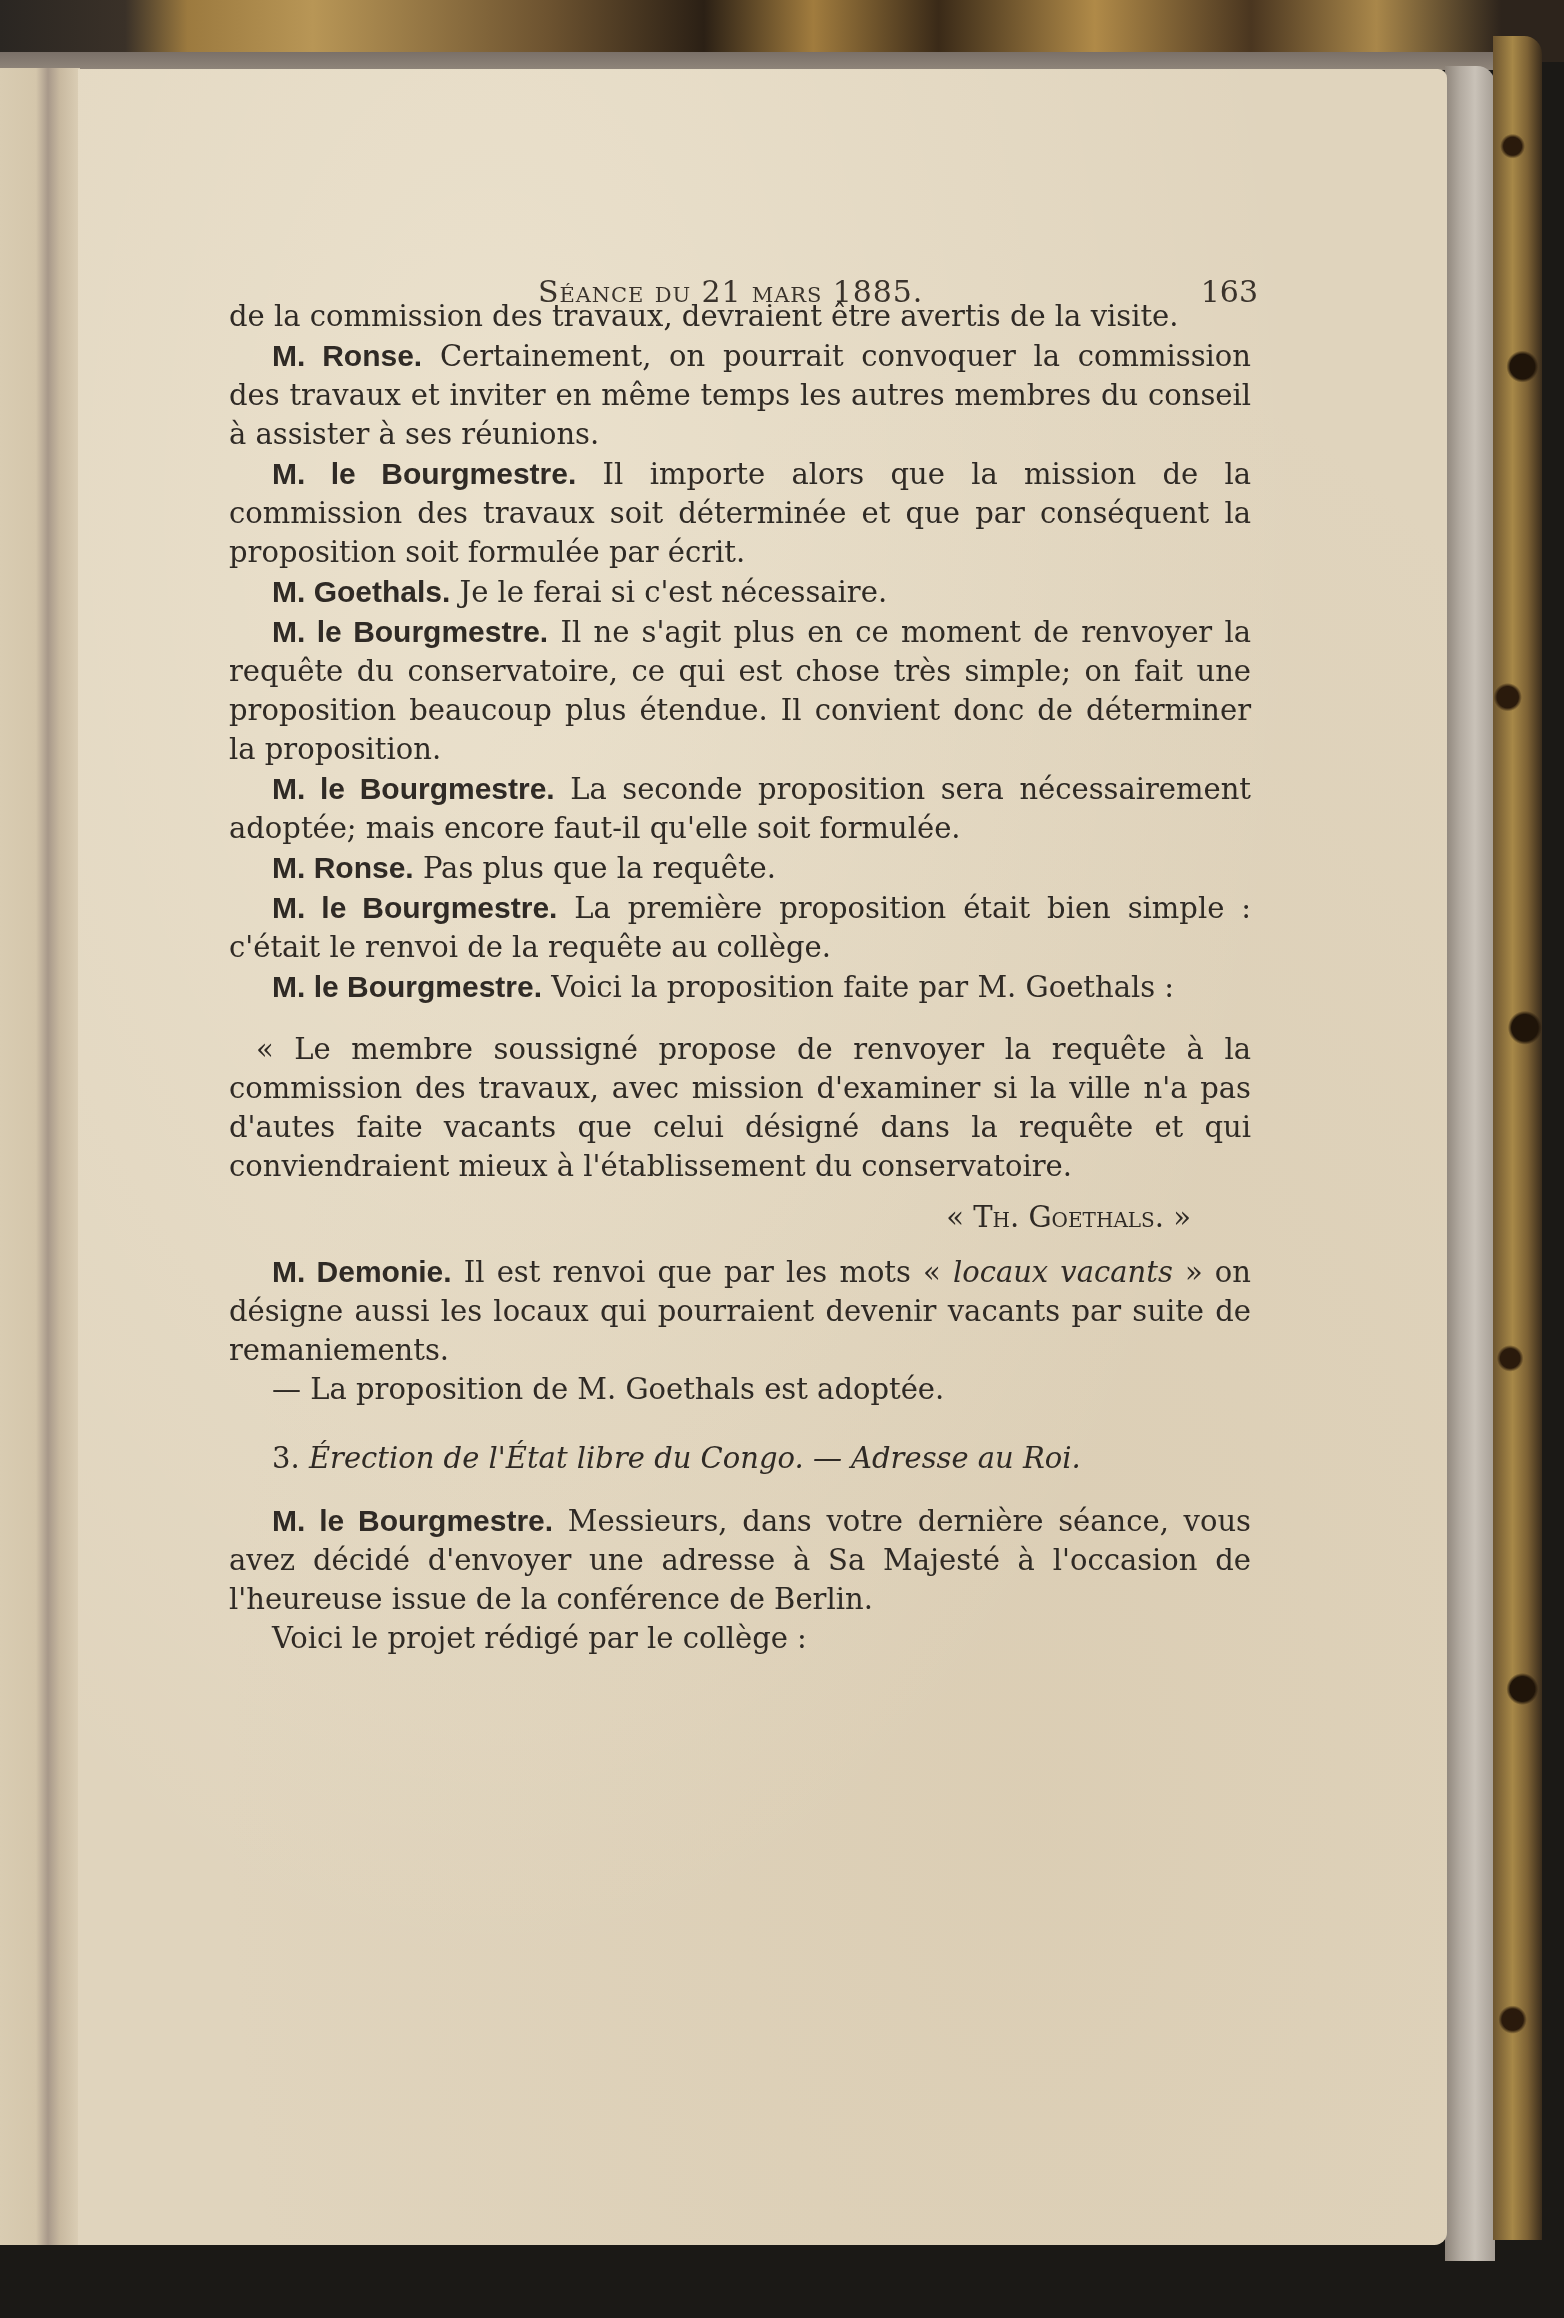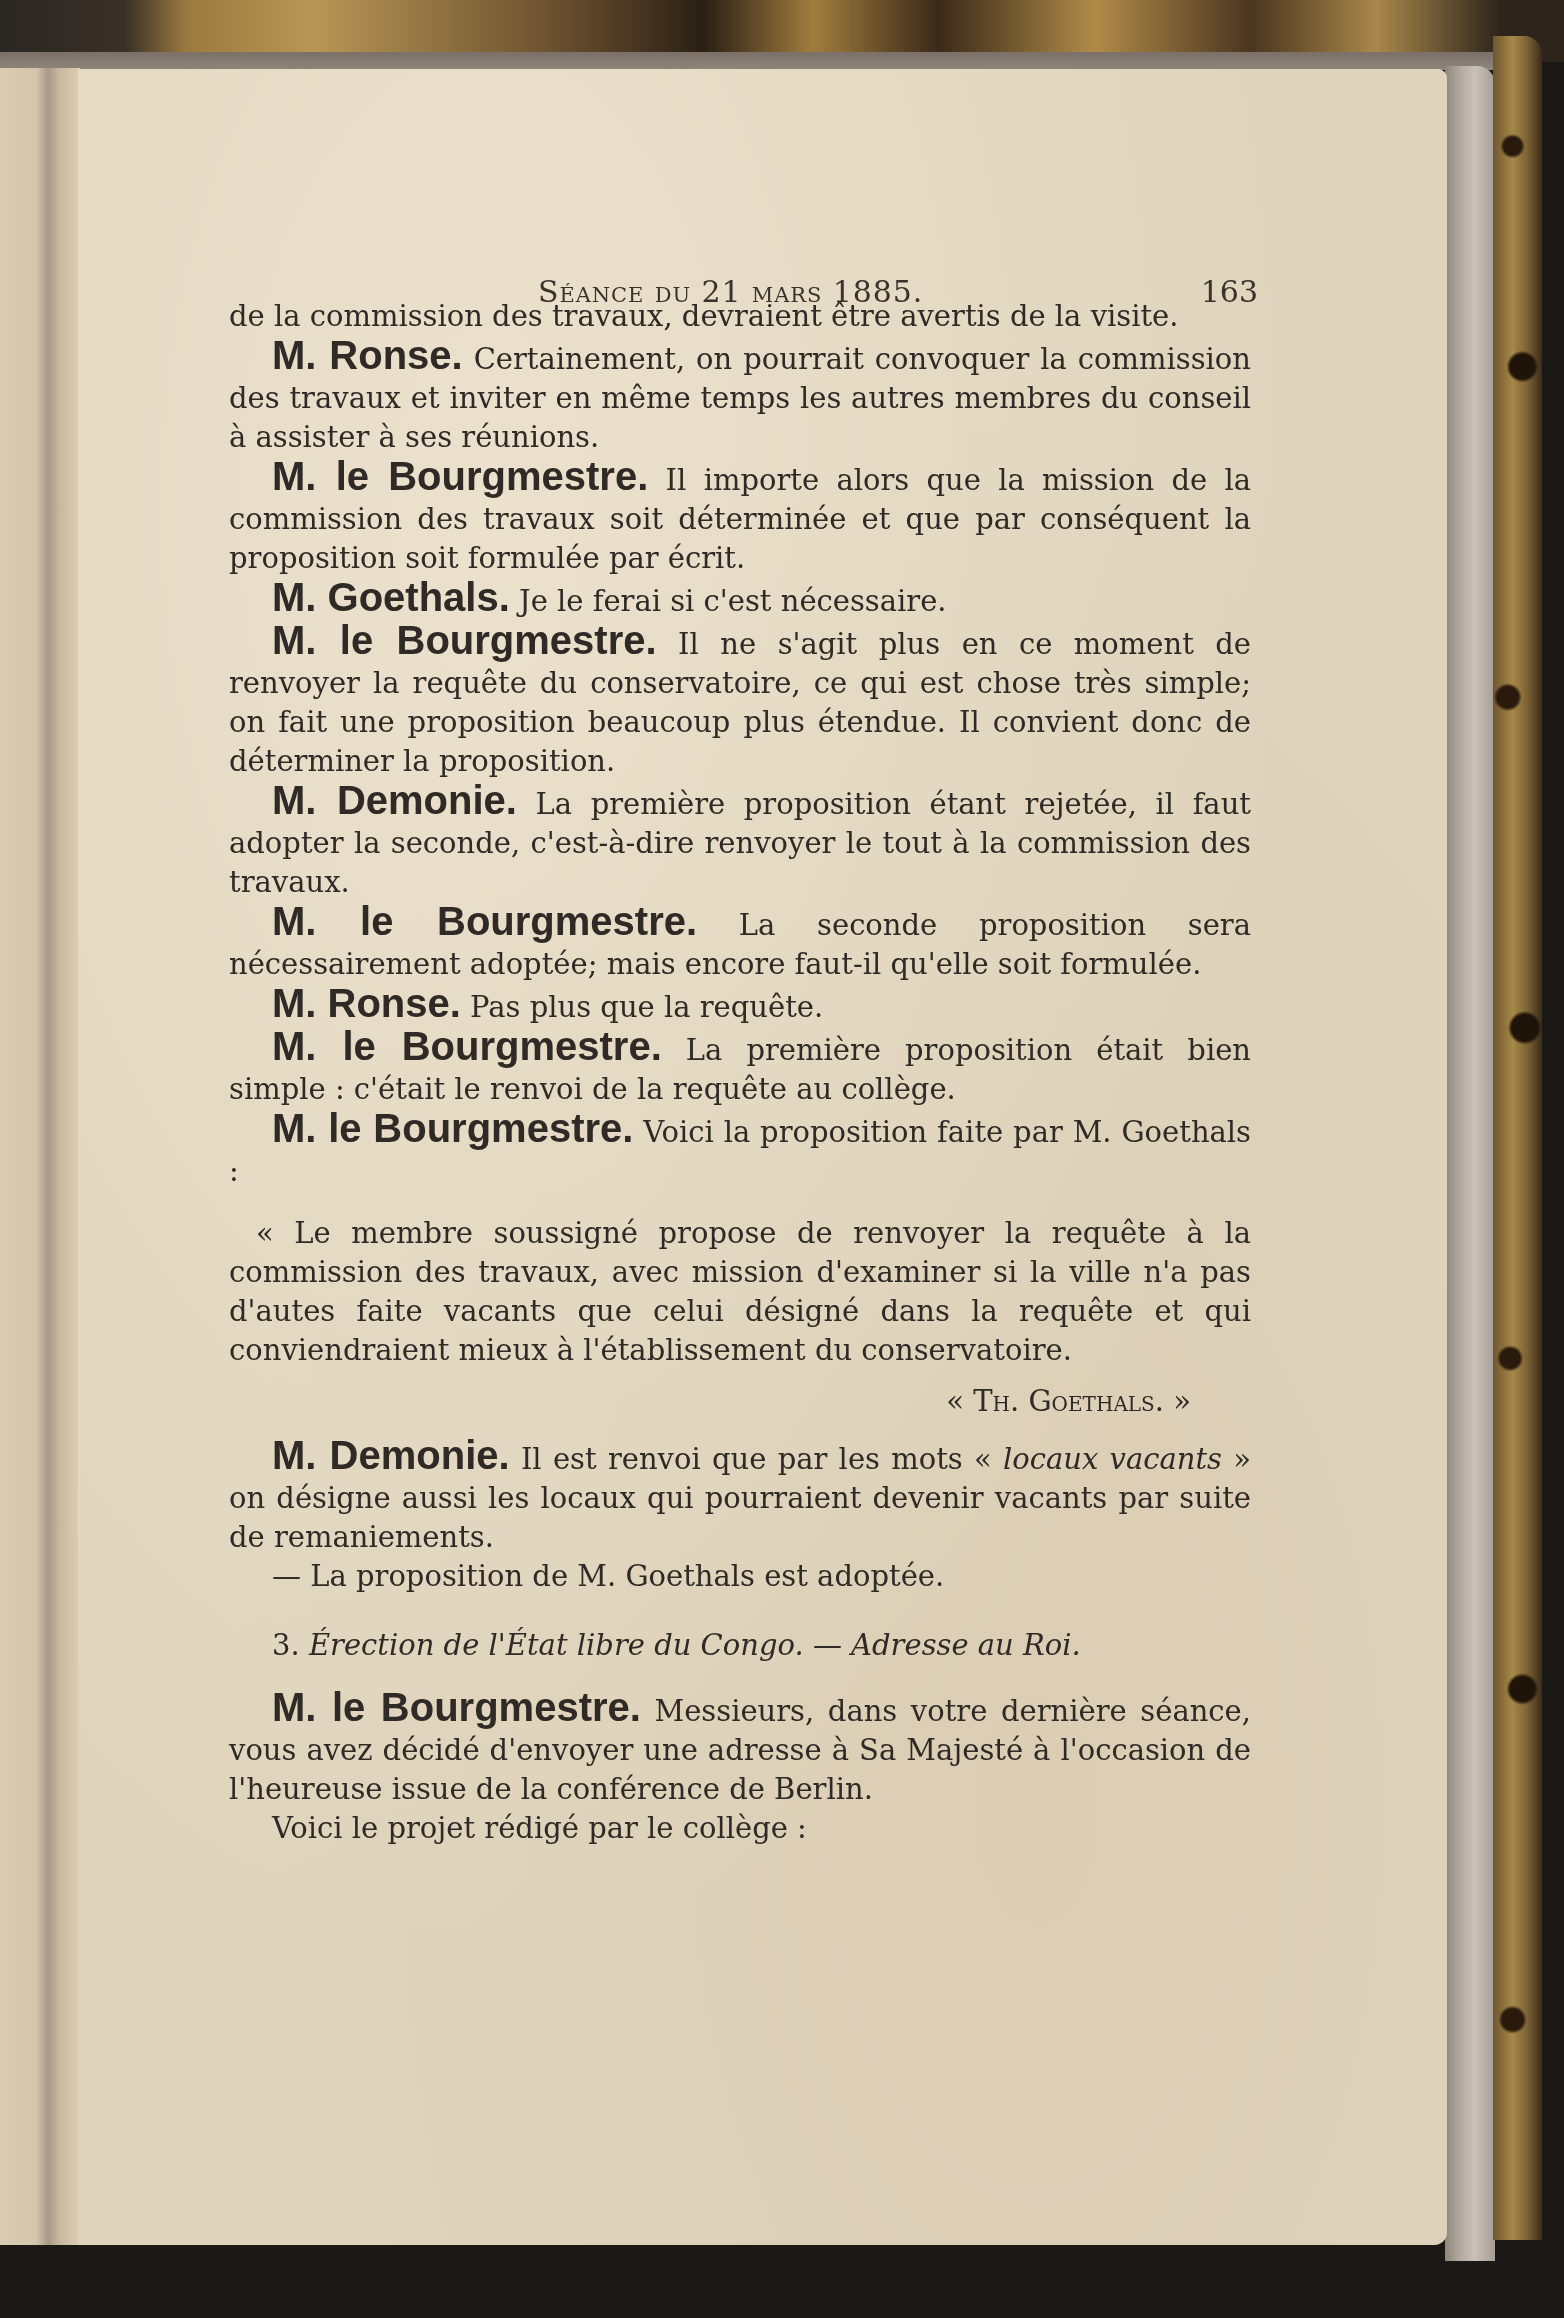--- a/index.html
+++ b/index.html
@@ -52,21 +52,21 @@
   }
   .running-head .title { position:absolute; left:0; top:0; font-variant:small-caps; letter-spacing:0.9px; }
   .running-head .pagenum { position:absolute; right:0; top:0; }
   .text {
     position:absolute; left:229px; top:297px; width:1022px;
     color:#2f2a25; font-size:29px; line-height:39px;
     text-align:justify;
   }
   .text p { margin:0; }
   .text p.ind { text-indent:43px; }
-  .speaker { font-family:"Liberation Sans","DejaVu Sans",sans-serif; font-weight:bold; font-size:40px; }
+  .speaker { font-family:"Liberation Sans","DejaVu Sans",sans-serif; font-weight:bold; font-size:30px; }
   .quote { margin-top:23px !important; text-indent:27px; }
   .signature { text-align:right; padding-right:60px; margin-top:12.4px !important; font-variant:small-caps; }
   .gap { margin-top:14.2px !important; }
   .section-title { font-style:italic; text-indent:43px; margin-top:30px !important; margin-bottom:23px !important; text-align:left; }
   .section-title .num { font-style:normal; }
   em { font-style:italic; }
 </style>
 </head>
 <body>
 
@@ -87,21 +87,20 @@
   <p>de la commission des travaux, devraient être avertis de la visite.</p>
 
   <p class="ind"><span class="speaker">M. Ronse.</span><span> Certainement, on pourrait convoquer la commission des travaux et inviter en même temps les autres membres du conseil à assister à ses réunions.</span></p>
 
   <p class="ind"><span class="speaker">M. le Bourgmestre.</span><span> Il importe alors que la mission de la commission des travaux soit déterminée et que par conséquent la proposition soit formulée par écrit.</span></p>
 
   <p class="ind"><span class="speaker">M. Goethals.</span><span> Je le ferai si c'est nécessaire.</span></p>
 
   <p class="ind"><span class="speaker">M. le Bourgmestre.</span><span> Il ne s'agit plus en ce moment de renvoyer la requête du conservatoire, ce qui est chose très simple; on fait une proposition beaucoup plus étendue. Il convient donc de déterminer la proposition.</span></p>
 
-  <p class="ind"><span class="speaker">M. Demonie.</span><span> La première proposition étant rejetée, il faut adopter la seconde, c'est-à-dire renvoyer le tout à la commission des travaux.</span></p>
 
   <p class="ind"><span class="speaker">M. le Bourgmestre.</span><span> La seconde proposition sera nécessairement adoptée; mais encore faut-il qu'elle soit formulée.</span></p>
 
   <p class="ind"><span class="speaker">M. Ronse.</span><span> Pas plus que la requête.</span></p>
 
   <p class="ind"><span class="speaker">M. le Bourgmestre.</span><span> La première proposition était bien simple : c'était le renvoi de la requête au collège.</span></p>
 
 
   <p class="ind"><span class="speaker">M. le Bourgmestre.</span><span> Voici la proposition faite par M. Goethals :</span></p>
 

